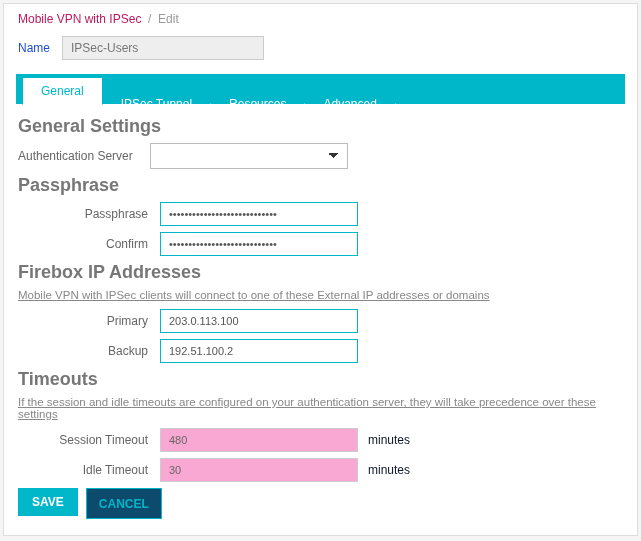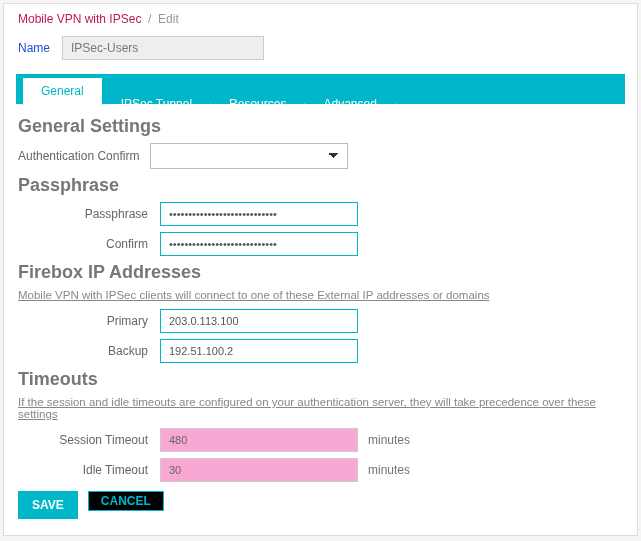--- a/index.html
+++ b/index.html
@@ -60,29 +60,29 @@
     background-position: calc(100% - 14px) 9px, calc(100% - 9px) 9px;
     background-size: 5px 5px, 5px 5px;
     background-repeat: no-repeat;
   }
   .tinput {
     width: 198px; height: 24px; border: 1px solid #00b7c9;
     background: #fff; padding: 0 8px; font-size: 11px; color: #555;
   }
   .tinput.gray { border: 1px solid #ccc; background: #f9a8d4; color: #666; }
   .helper { color: #888; font-size: 11.5px; margin: 2px 0 8px 0; text-decoration: underline; }
-  .suffix { margin-left: 10px; color: #737373; font-size: 12px; }
-  .buttons { position: absolute; bottom: 16px; left: 14px; display: flex; }
+  .suffix { margin-left: 10px; color: #0f172a; font-size: 12px; }
+  .buttons { position: absolute; bottom: 16px; left: 14px; display: flex; gap: 8px; }
   .btn-save {
     background: #00b7c9; color: #fff; border: none; height: 28px;
     padding: 0 14px; font-size: 12px; font-weight: 600; cursor: pointer;
   }
   .btn-cancel {
-    background: #000000; color: #00b7c9; border: 1px solid #00b7c9;
-    height: 20px; padding: 0 12px; font-size: 12px; font-weight: 600; cursor: pointer; margin-left: 10px;
+    background: #0c4a6e; color: #00b7c9; border: 1px solid #00b7c9;
+    height: 31px; padding: 0 12px; font-size: 12px; font-weight: 600; cursor: pointer;
   }
   .sub { margin-top: 10px; }
 </style>
 </head>
 <body>
 
 <div class="panel">
 
   <div class="breadcrumb">
     <a href="#">Mobile VPN with IPSec</a>
@@ -98,21 +98,21 @@
   <div class="tabs">
     <div class="tab active">General</div>
     <div class="tab">IPSec Tunnel</div>
     <div class="tab">Resources</div>
     <div class="tab">Advanced</div>
   </div>
 
   <h2 class="section">General Settings</h2>
 
   <div class="form-row">
-    <div class="form-label-lg">Authentication Confirm</div>
+    <div class="form-label-lg">Authentication Server</div>
     <select class="select">
       <option>Firebox-DB</option>
     </select>
   </div>
 
   <h2 class="section sub">Passphrase</h2>
 
   <div class="form-row">
     <div class="form-label-rt">Passphrase</div>
     <input class="tinput" type="text" value="••••••••••••••••••••••••••••" style="">

